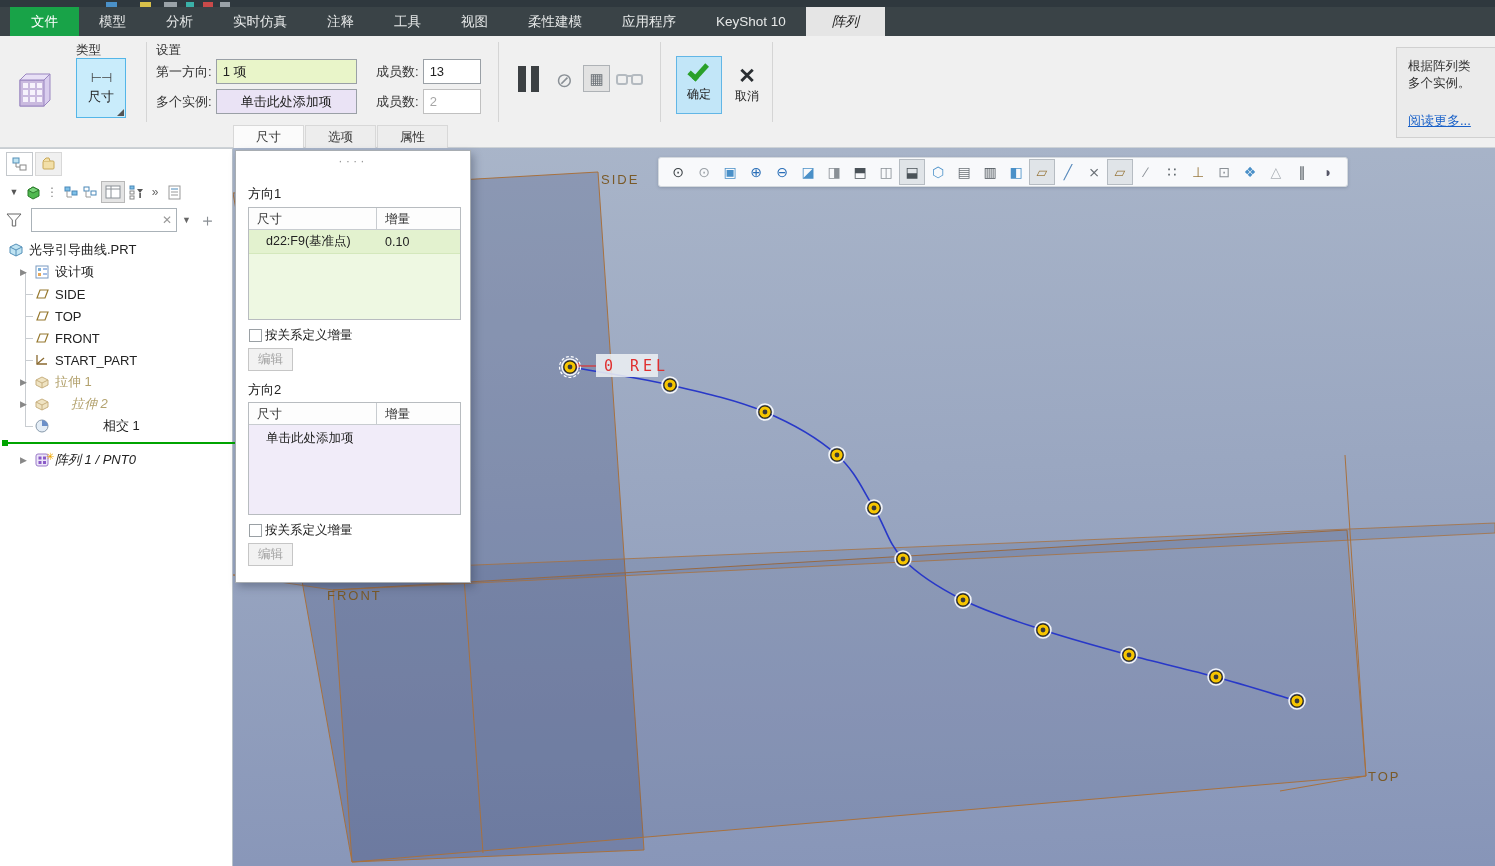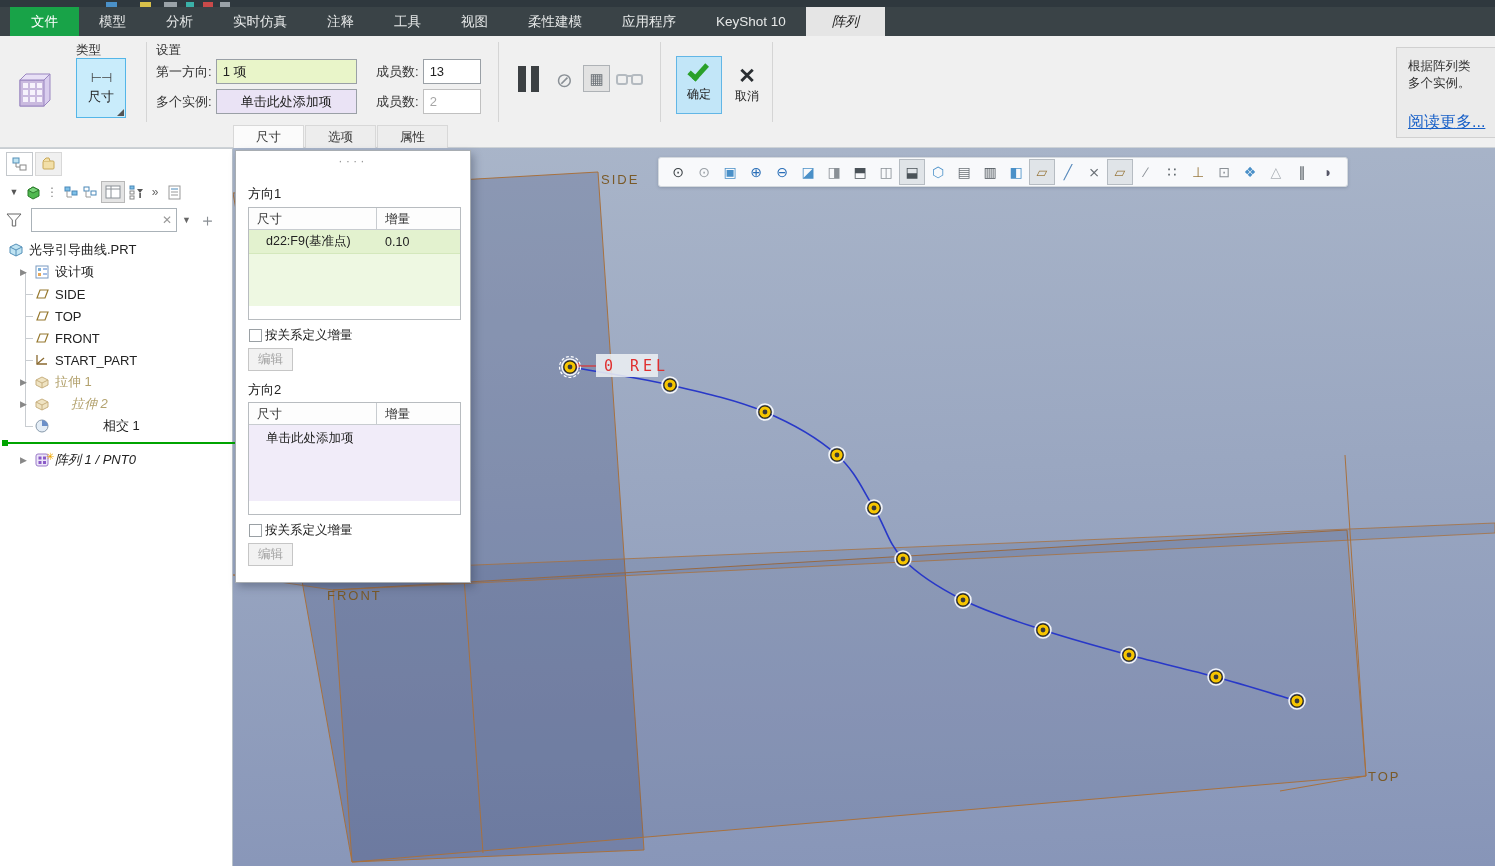--- a/index.html
+++ b/index.html
@@ -42,21 +42,21 @@
 #confirm-btn .lbl, #cancel-btn .lbl { font-size:12px; color:#222; }
 #cancel-btn { position:absolute; left:726px; top:20px; width:42px; height:58px; display:flex; flex-direction:column; align-items:center; justify-content:center; gap:2px; background:none; border:none; }
 #cancel-btn .x { font-size:21px; font-weight:bold; color:#2a2e32; line-height:20px; }
 
 #panel-tabs { position:absolute; left:0; top:89px; width:100%; height:23px; }
 .ptab { position:absolute; top:0; height:23px; width:71px; display:flex; align-items:center; justify-content:center; font-size:12.5px; color:#333; background:#ededed; border:1px solid #d8d8d8; border-bottom:none; }
 .ptab.active { background:#fbfbfb; }
 
 #help-box { position:absolute; left:1396px; top:47px; width:120px; height:91px; background:#ebebeb; border:1px solid #d0d0d0; padding:10px 0 0 11px; overflow:hidden; z-index:6; }
 #help-box .hline { font-size:12.5px; color:#333; line-height:17px; white-space:nowrap; }
-#help-box a { font-size:16px; color:#1860c8; text-decoration:underline; display:inline-block; margin-top:20px; }
+#help-box a { font-size:13px; color:#1860c8; text-decoration:underline; display:inline-block; margin-top:20px; }
 
 #left-panel { position:absolute; left:0; top:148px; width:233px; height:718px; background:#fff; border-right:1px solid #b9c2ca; border-top:1px solid #c8cdd2; z-index:3; }
 #tree-tabs { position:absolute; left:6px; top:3px; display:flex; gap:2px; }
 .ttab { width:27px; height:24px; border:1px solid #c4c8cc; background:#fff; display:flex; align-items:center; justify-content:center; }
 .ttab.inactive { background:#f0f0f0; border-color:#d8d8d8; }
 #tree-toolbar { position:absolute; left:6px; top:31px; width:220px; height:24px; display:flex; align-items:center; gap:3px; }
 #tree-toolbar .ti { display:flex; align-items:center; justify-content:center; height:22px; min-width:16px; font-size:12px; color:#555; }
 #tree-toolbar .pressed { background:#e4e4e4; border:1px solid #b8b8b8; width:24px; }
 #search-row { position:absolute; left:6px; top:58px; width:222px; height:26px; display:flex; align-items:center; }
 #search-input { position:relative; margin-left:8px; width:146px; height:24px; border:1px solid #aab2b8; background:#fff; }
@@ -77,21 +77,21 @@
 .star { position:absolute; color:#f0a800; font-size:10px; z-index:2; }
 
 #dialog { position:absolute; left:235px; top:150px; width:236px; height:433px; background:#fff; border:1px solid #a8adb2; box-shadow:3px 4px 8px rgba(40,50,70,0.35); z-index:20; }
 #dialog .drag { position:absolute; left:50%; transform:translateX(-50%); top:2px; color:#999; font-size:13px; letter-spacing:3px; }
 .dlabel { position:absolute; left:12px; font-size:13px; color:#222; }
 .dtable { position:absolute; left:12px; width:213px; height:113px; border:1px solid #b8bcc0; }
 .dtable .hdr { display:flex; height:22px; border-bottom:1px solid #c8ccd0; background:#fdfdfd; }
 .dtable .hdr div { font-size:12.5px; color:#333; padding:3px 0 0 8px; }
 .dtable .hdr .c1 { width:128px; border-right:1px solid #c8ccd0; }
 .dtable .hdr .c2 { flex:1; }
-.dtable .body { height:76px; }
+.dtable .body { height:89px; }
 .dtable .body.green { background:#eef8e2; }
 .dtable .body.purple { background:#f1ecf9; }
 .drow { display:flex; height:24px; align-items:center; }
 .drow.green { background:#e3f2cf; border-bottom:1px solid #d4e8bc; }
 .drow .c1 { width:128px; font-size:12.5px; color:#222; padding-left:17px; }
 .drow .c2 { flex:1; font-size:12.5px; color:#222; padding-left:8px; }
 .drow.placeholder { align-items:flex-start; }
 .drow.placeholder .c1 { width:auto; padding-top:5px; }
 .dcheck { position:absolute; left:13px; display:flex; align-items:center; gap:3px; font-size:12.5px; color:#222; }
 .dcheck .box { width:13px; height:13px; border:1px solid #9aa0a4; background:#fff; }

